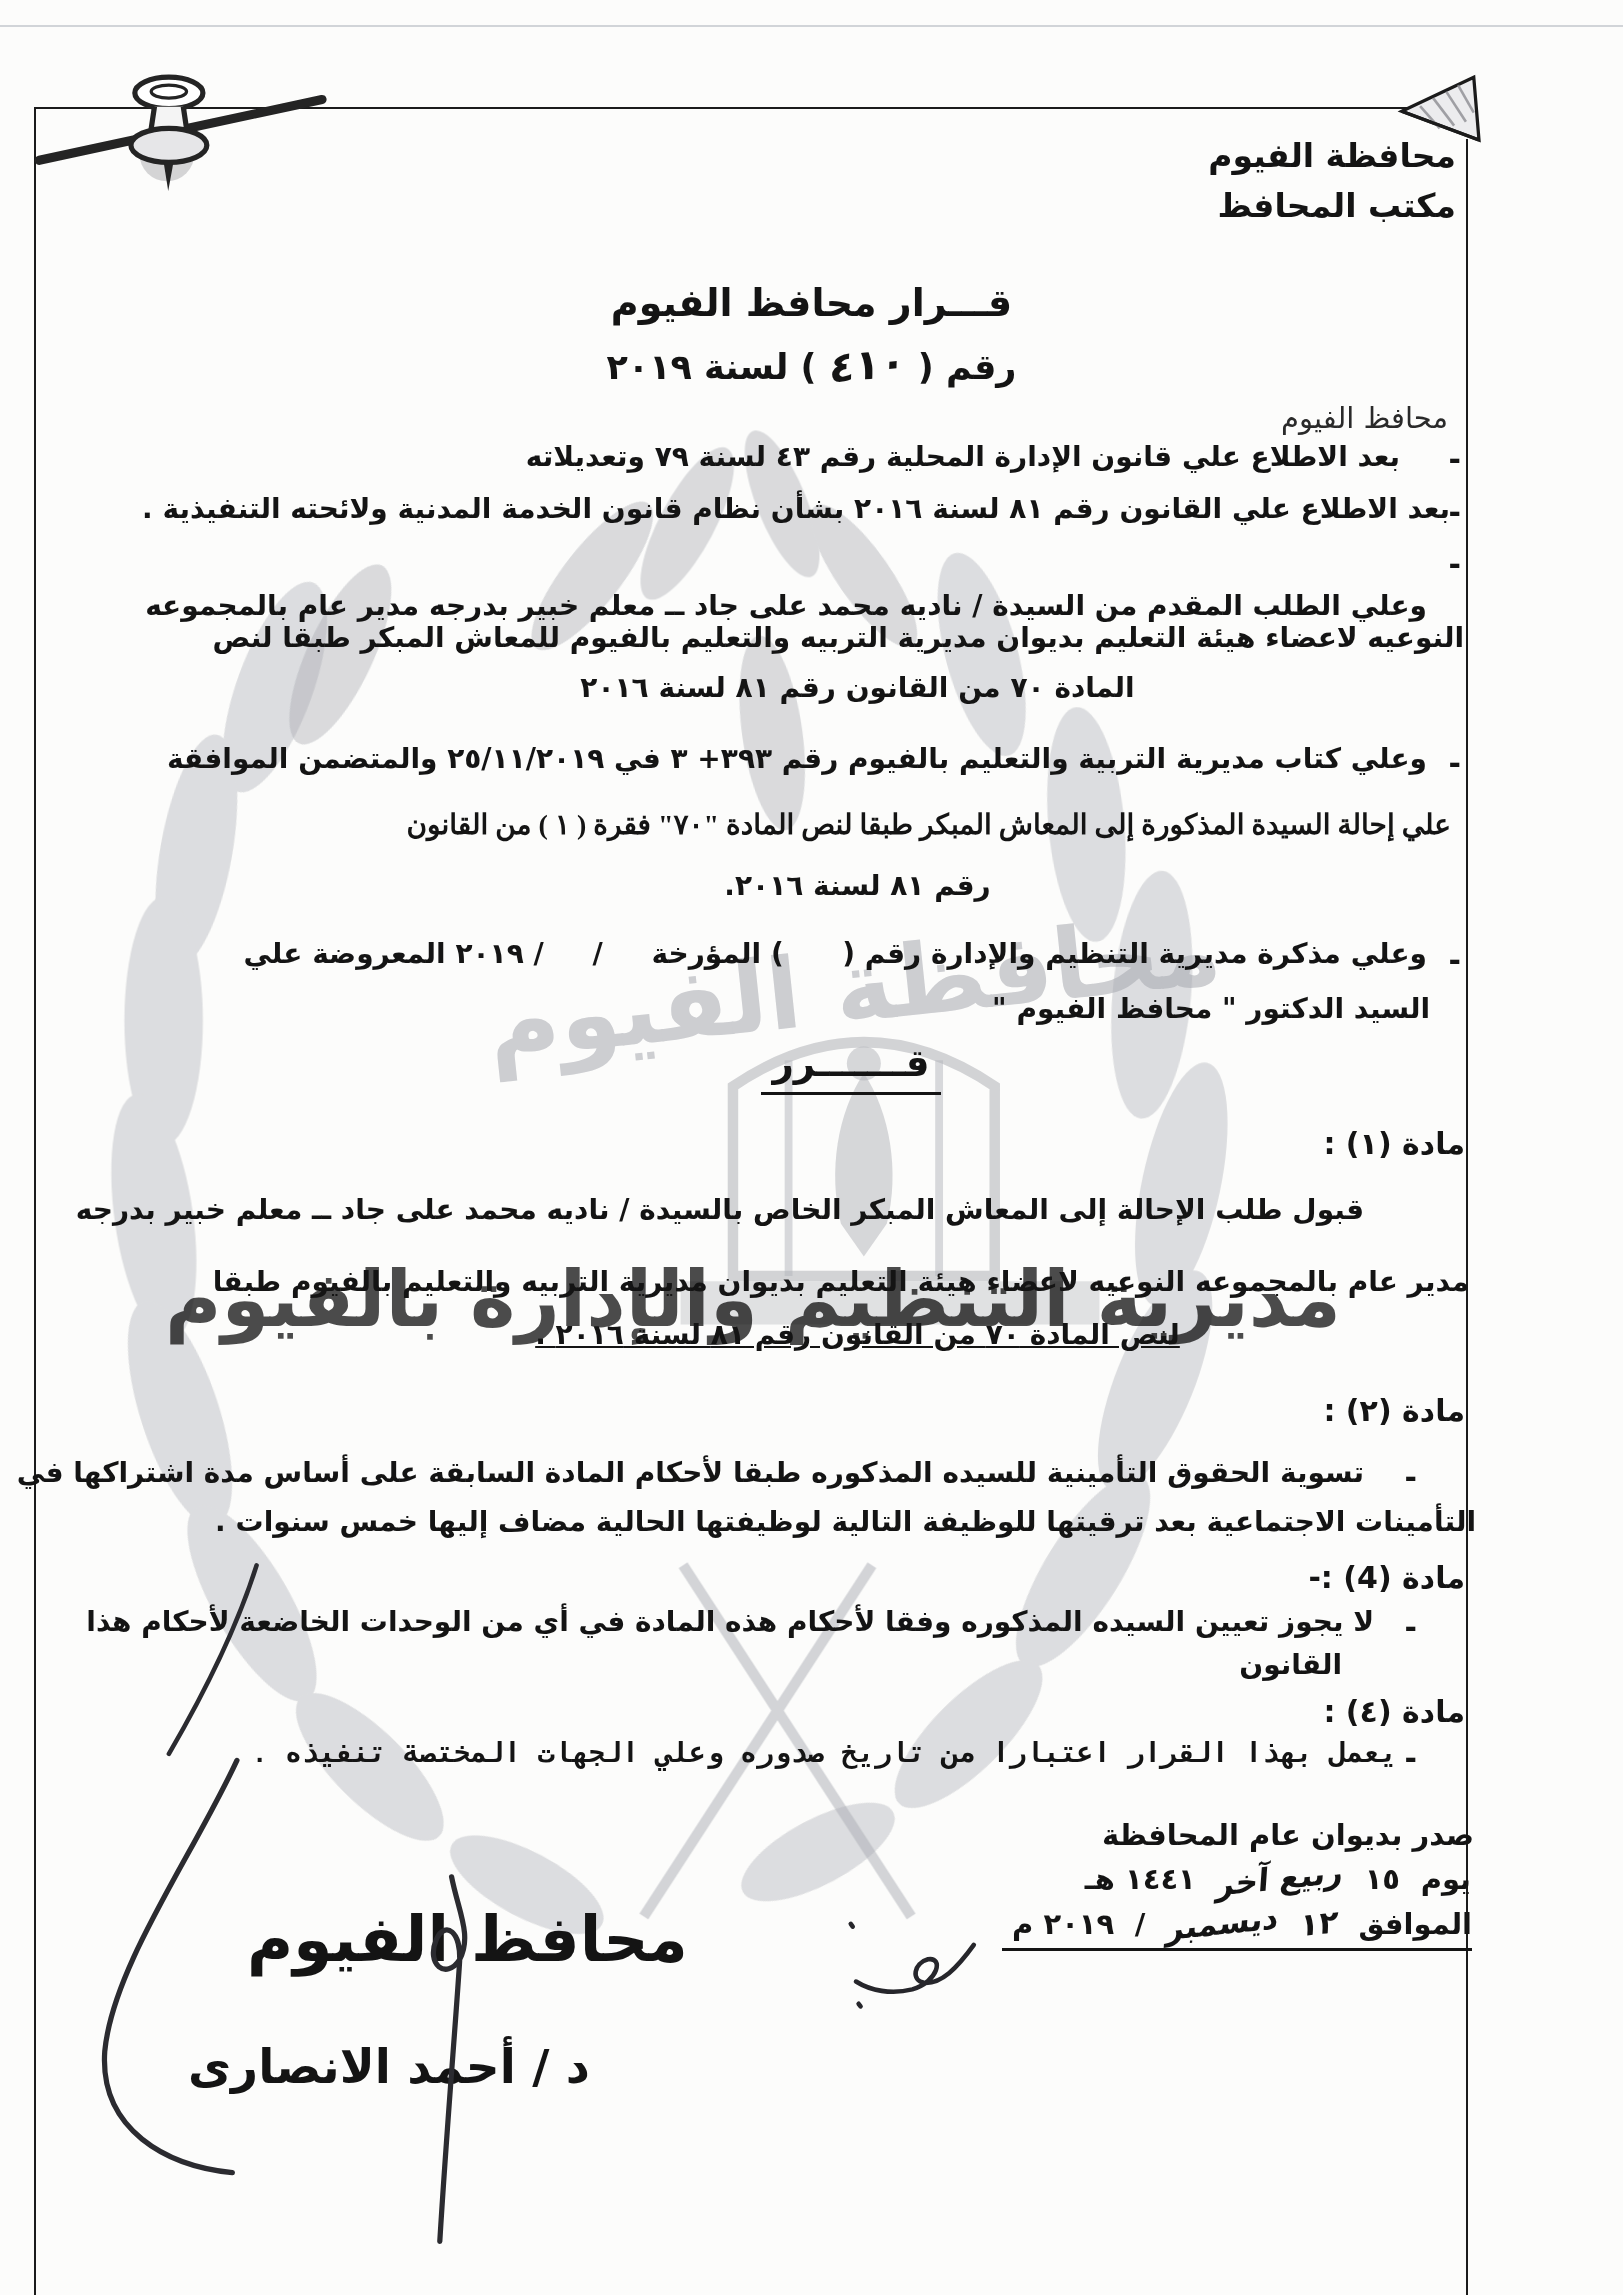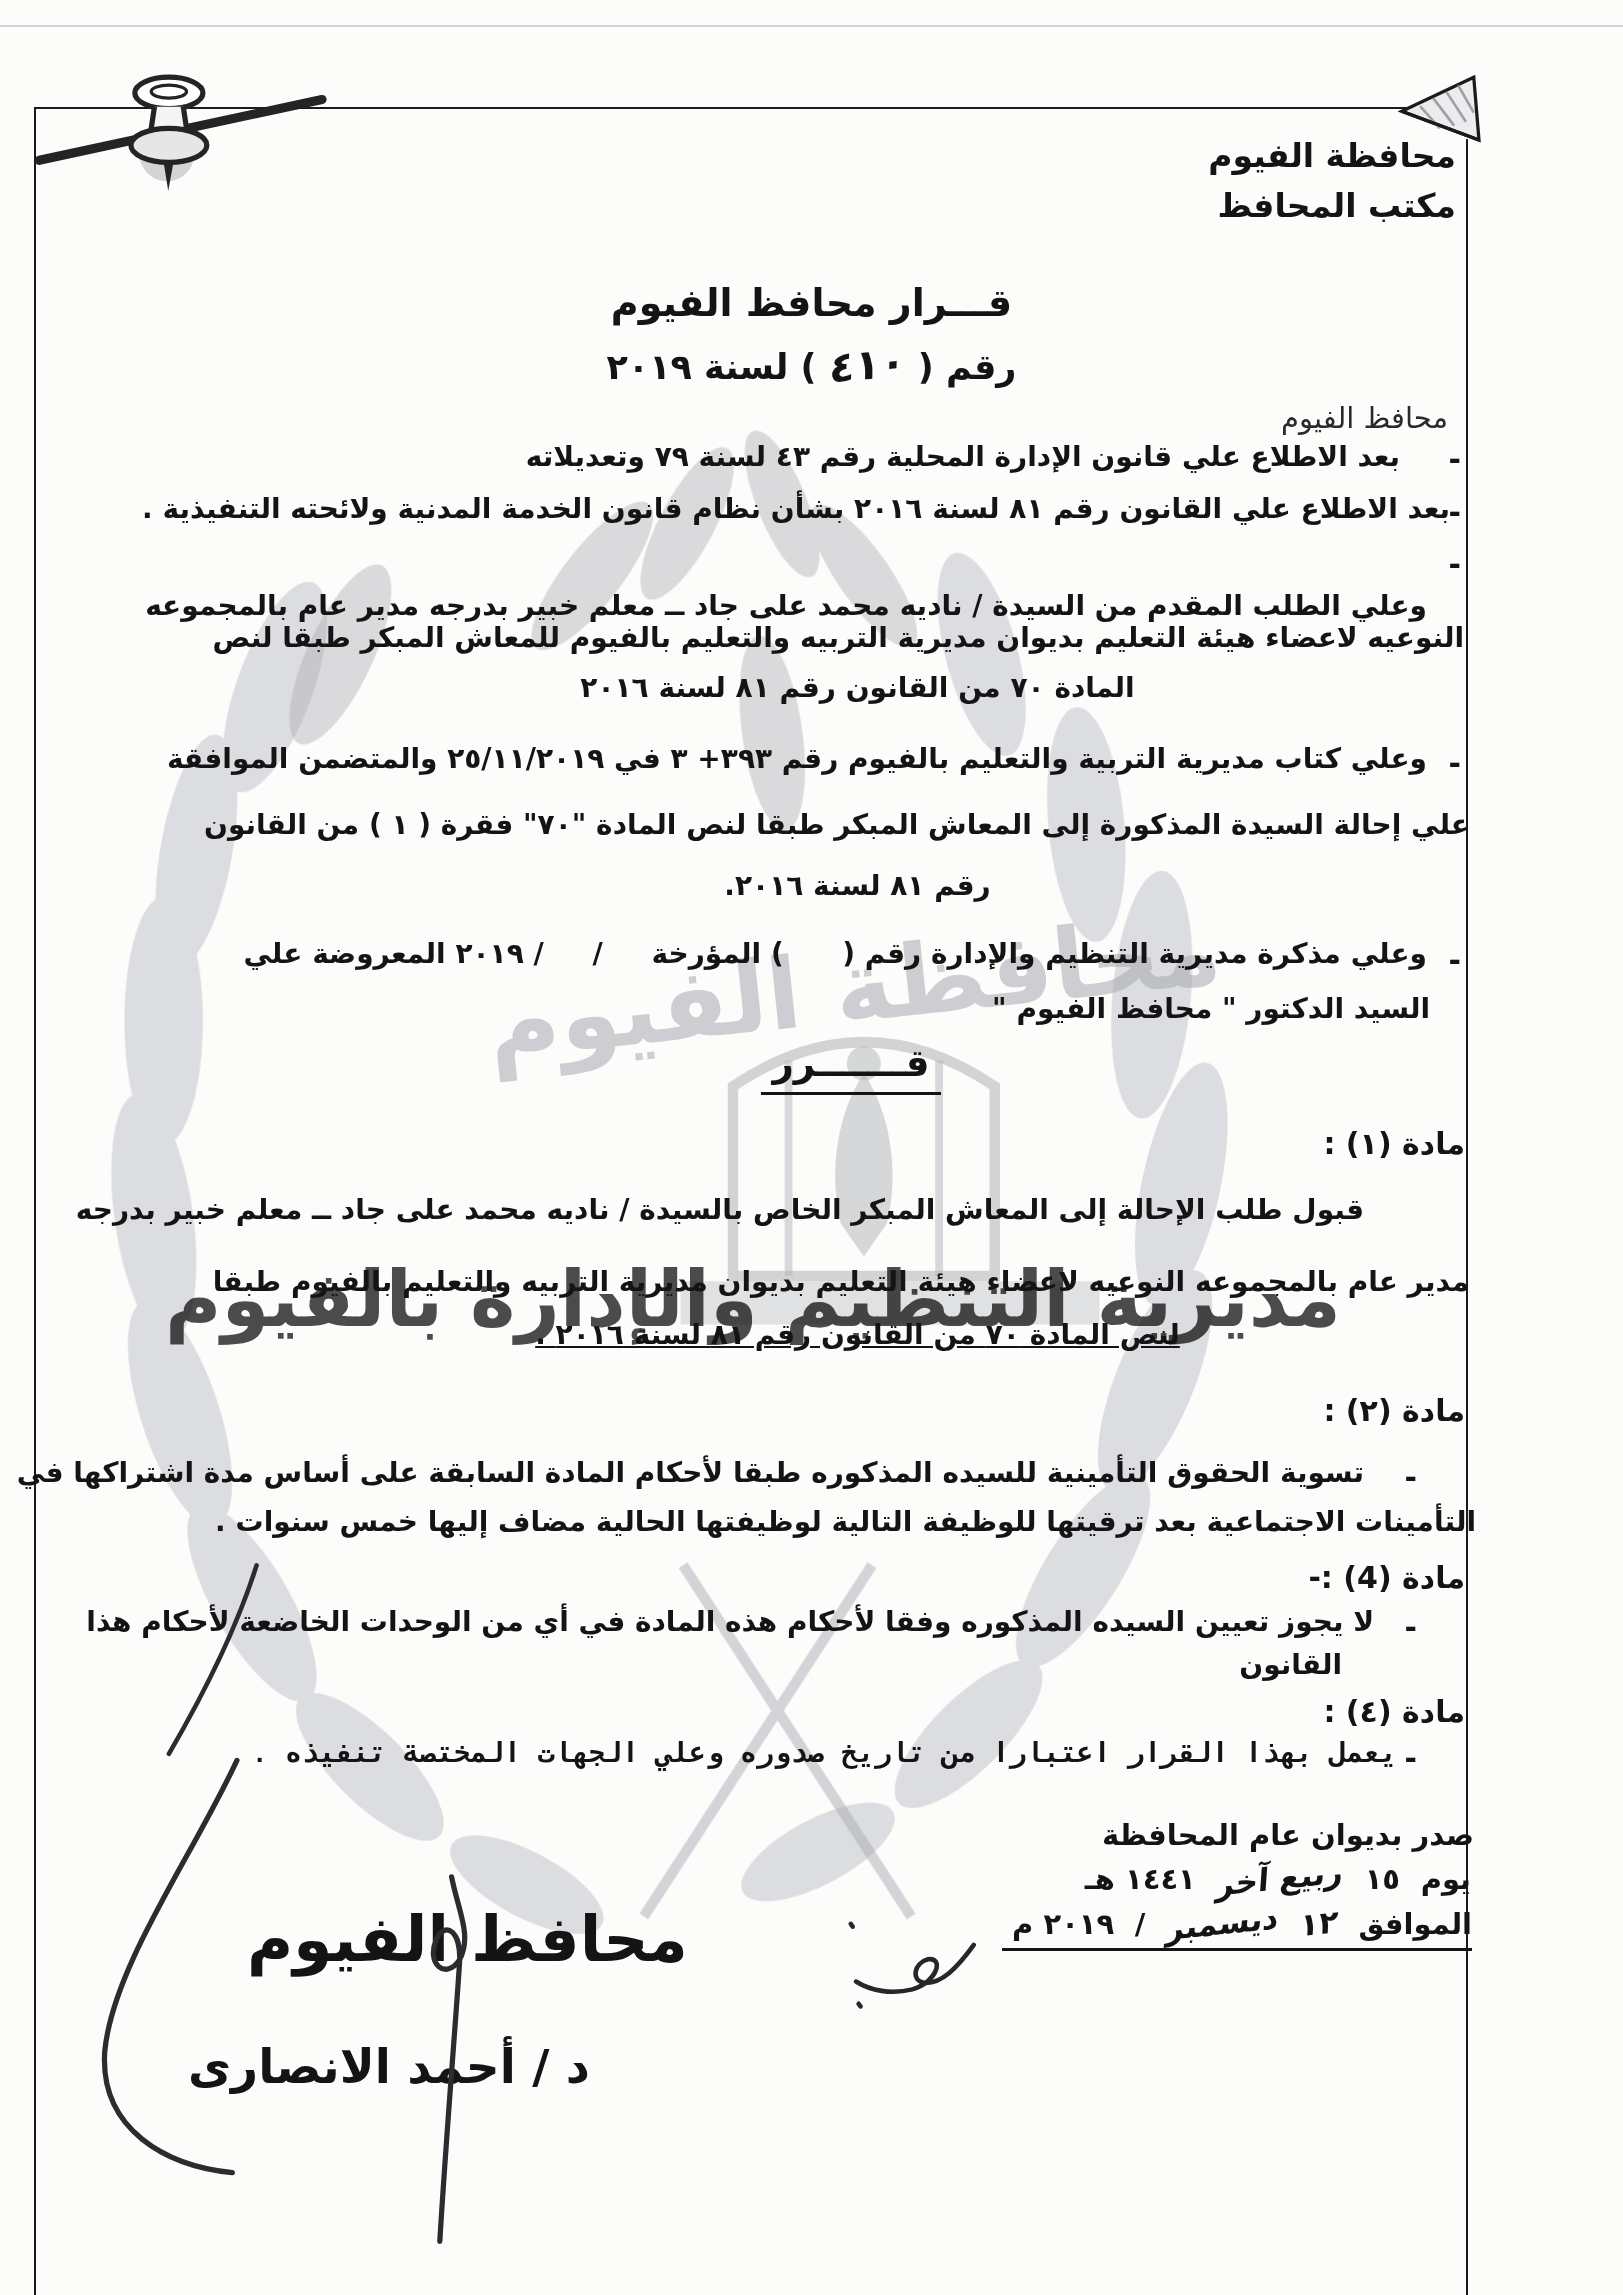--- a/index.html
+++ b/index.html
@@ -140,21 +140,21 @@
   <div class="abs dash z3" style="top:495px;right:162px;">-</div>
   <div class="abs ln z3" style="top:492px;right:173px;">بعد الاطلاع علي القانون رقم ٨١ لسنة ٢٠١٦ بشأن نظام قانون الخدمة المدنية ولائحته التنفيذية .</div>
 
   <div class="abs dash z3" style="top:547px;right:162px;">-</div>
   <div class="abs ln z3" style="top:545px;right:196px;margin-top:44px;">وعلي الطلب المقدم من السيدة / ناديه محمد على جاد  ــ  معلم خبير بدرجه مدير عام بالمجموعه</div>
   <div class="abs ln z3" style="top:603px;right:159px;margin-top:18px;">النوعيه لاعضاء هيئة التعليم بديوان مديرية التربيه والتعليم بالفيوم للمعاش المبكر طبقا لنص</div>
   <div class="abs ln ctr z3" style="top:671px;">المادة ٧٠ من القانون رقم ٨١ لسنة ٢٠١٦</div>
 
   <div class="abs dash z3" style="top:746px;right:162px;">-</div>
   <div class="abs ln z3" style="top:742px;right:196px;">وعلي كتاب مديرية التربية والتعليم بالفيوم رقم ٣٩٣+ ٣ في ٢٥/١١/٢٠١٩ والمتضمن الموافقة</div>
-  <div class="abs ln z3" style="top:808px;right:153px;">علي إحالة السيدة المذكورة إلى المعاش المبكر طبقا لنص المادة "٧٠"  فقرة ( ١ )  من القانون</div>
+  <div class="abs ln z3" style="top:808px;right:172px;font-family:Liberation Serif, serif;">علي إحالة السيدة المذكورة إلى المعاش المبكر طبقا لنص المادة "٧٠"  فقرة ( ١ )  من القانون</div>
   <div class="abs ln ctr z3" style="top:869px;">رقم ٨١ لسنة ٢٠١٦.</div>
 
   <div class="abs dash z3" style="top:943px;right:162px;">-</div>
   <div class="abs ln z3" style="top:937px;right:196px;">وعلي مذكرة مديرية التنظيم والإدارة رقم (&nbsp;&nbsp;&nbsp;&nbsp;&nbsp;&nbsp;) المؤرخة&nbsp;&nbsp;&nbsp;&nbsp;&nbsp;/&nbsp;&nbsp;&nbsp;&nbsp;&nbsp;/ ٢٠١٩ المعروضة علي</div>
   <div class="abs ln z3" style="top:992px;right:193px;">السيد الدكتور " محافظ الفيوم "</div>
 
   <div class="abs decree z3" style="top:1042px;">
     <span>قـــــــرر</span>
   </div>
 

